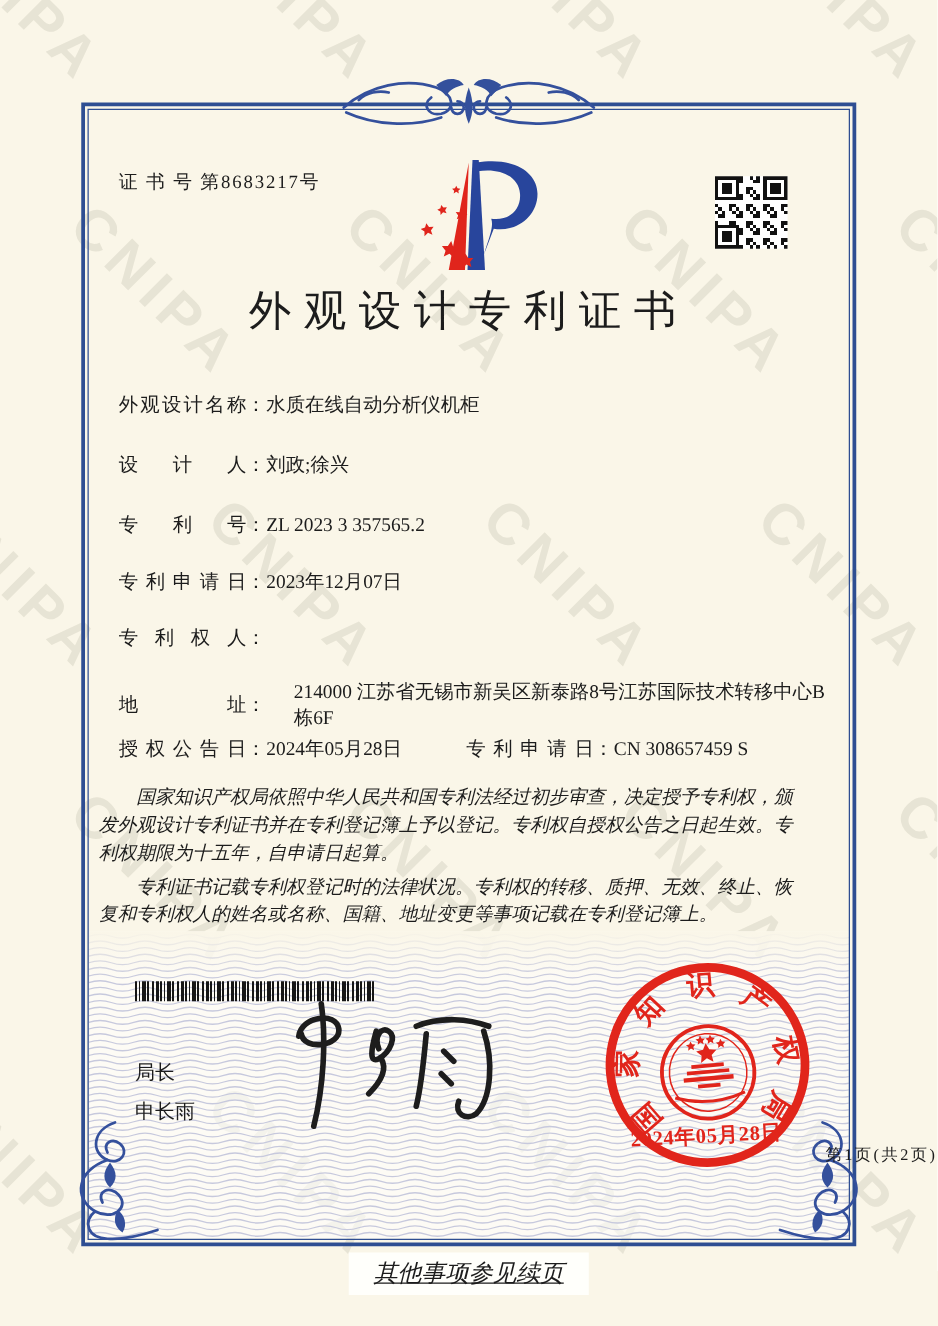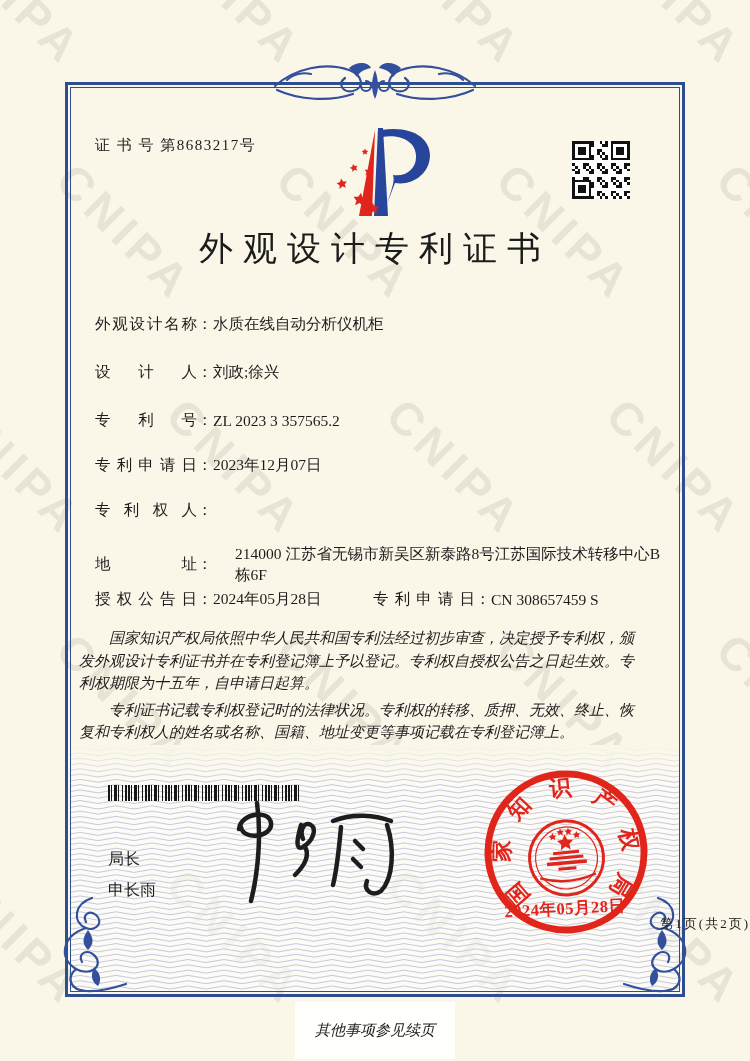--- a/index.html
+++ b/index.html
@@ -58,21 +58,21 @@
   .signature{position:absolute;left:205px;top:795px;}
   .signature path{stroke:#1d1d1d;stroke-width:4.5;fill:none;stroke-linecap:round;stroke-linejoin:round;}
 
   .seal{position:absolute;left:478px;top:764px;}
   .seal text{font-family:"Liberation Serif","DejaVu Serif",serif;}
   .seal-date{position:absolute;left:498px;top:898px;width:134px;text-align:center;color:#e1251b;
              font-size:16.5px;font-weight:bold;transform:rotate(-3deg);letter-spacing:0.5px;}
 
   .page-num{position:absolute;left:0;right:0;top:915px;text-align:right;font-size:13px;letter-spacing:2px;}
   .note-box{position:absolute;left:50%;transform:translateX(-50%);top:1002px;background:#fffffb;
-            padding:19px 20px;font-size:15px;white-space:nowrap;}
+            padding:4px 20px;font-size:19px;white-space:nowrap;text-decoration:underline;}
 </style>
 </head>
 <body>
 
 <div class="page">
 
   <svg width="0" height="0" style="position:absolute">
     <defs>
       <path id="star" d="M0,-10 L2.94,-4.05 L9.51,-3.09 L4.76,1.55 L5.88,8.09 L0,4.2 L-5.88,8.09 L-4.76,1.55 L-9.51,-3.09 L-2.94,-4.05 Z"></path>
     </defs>

